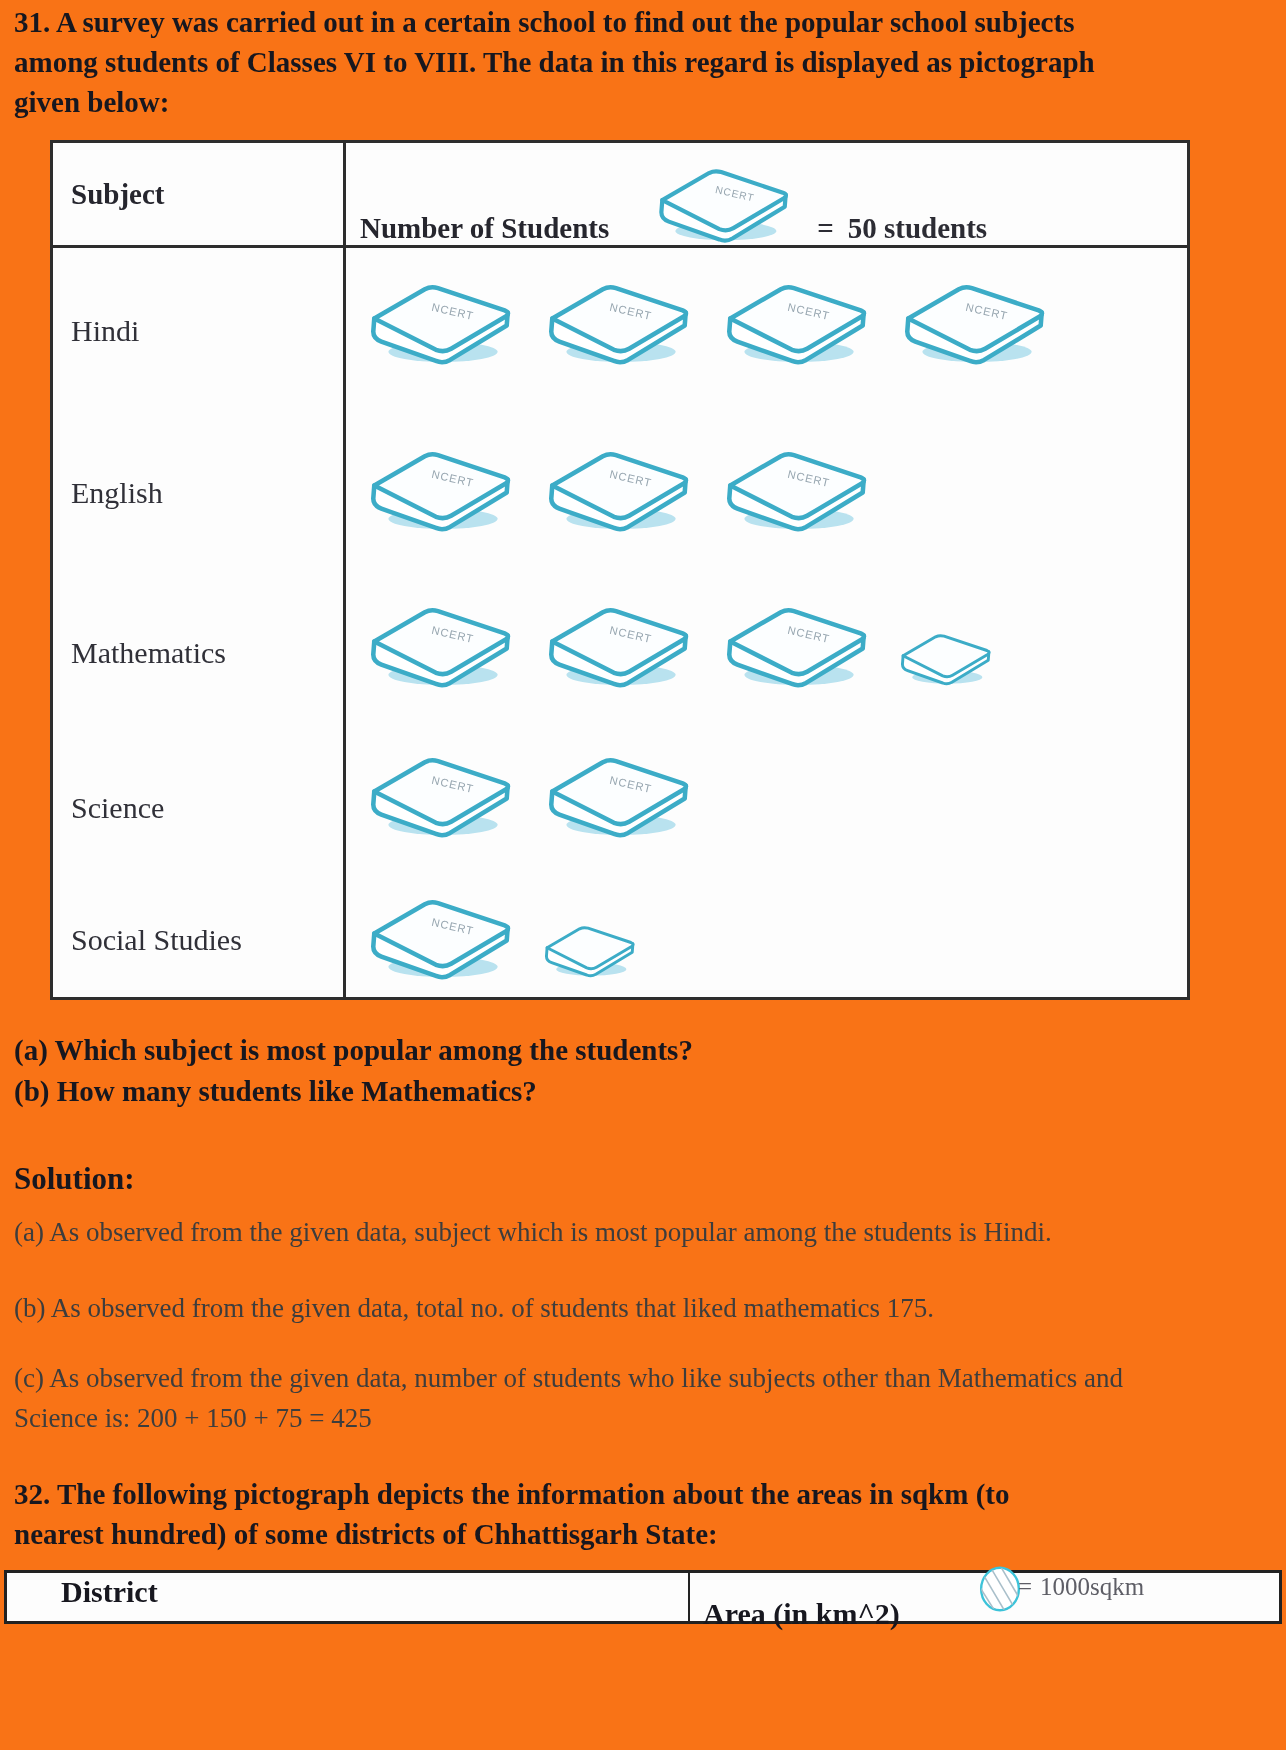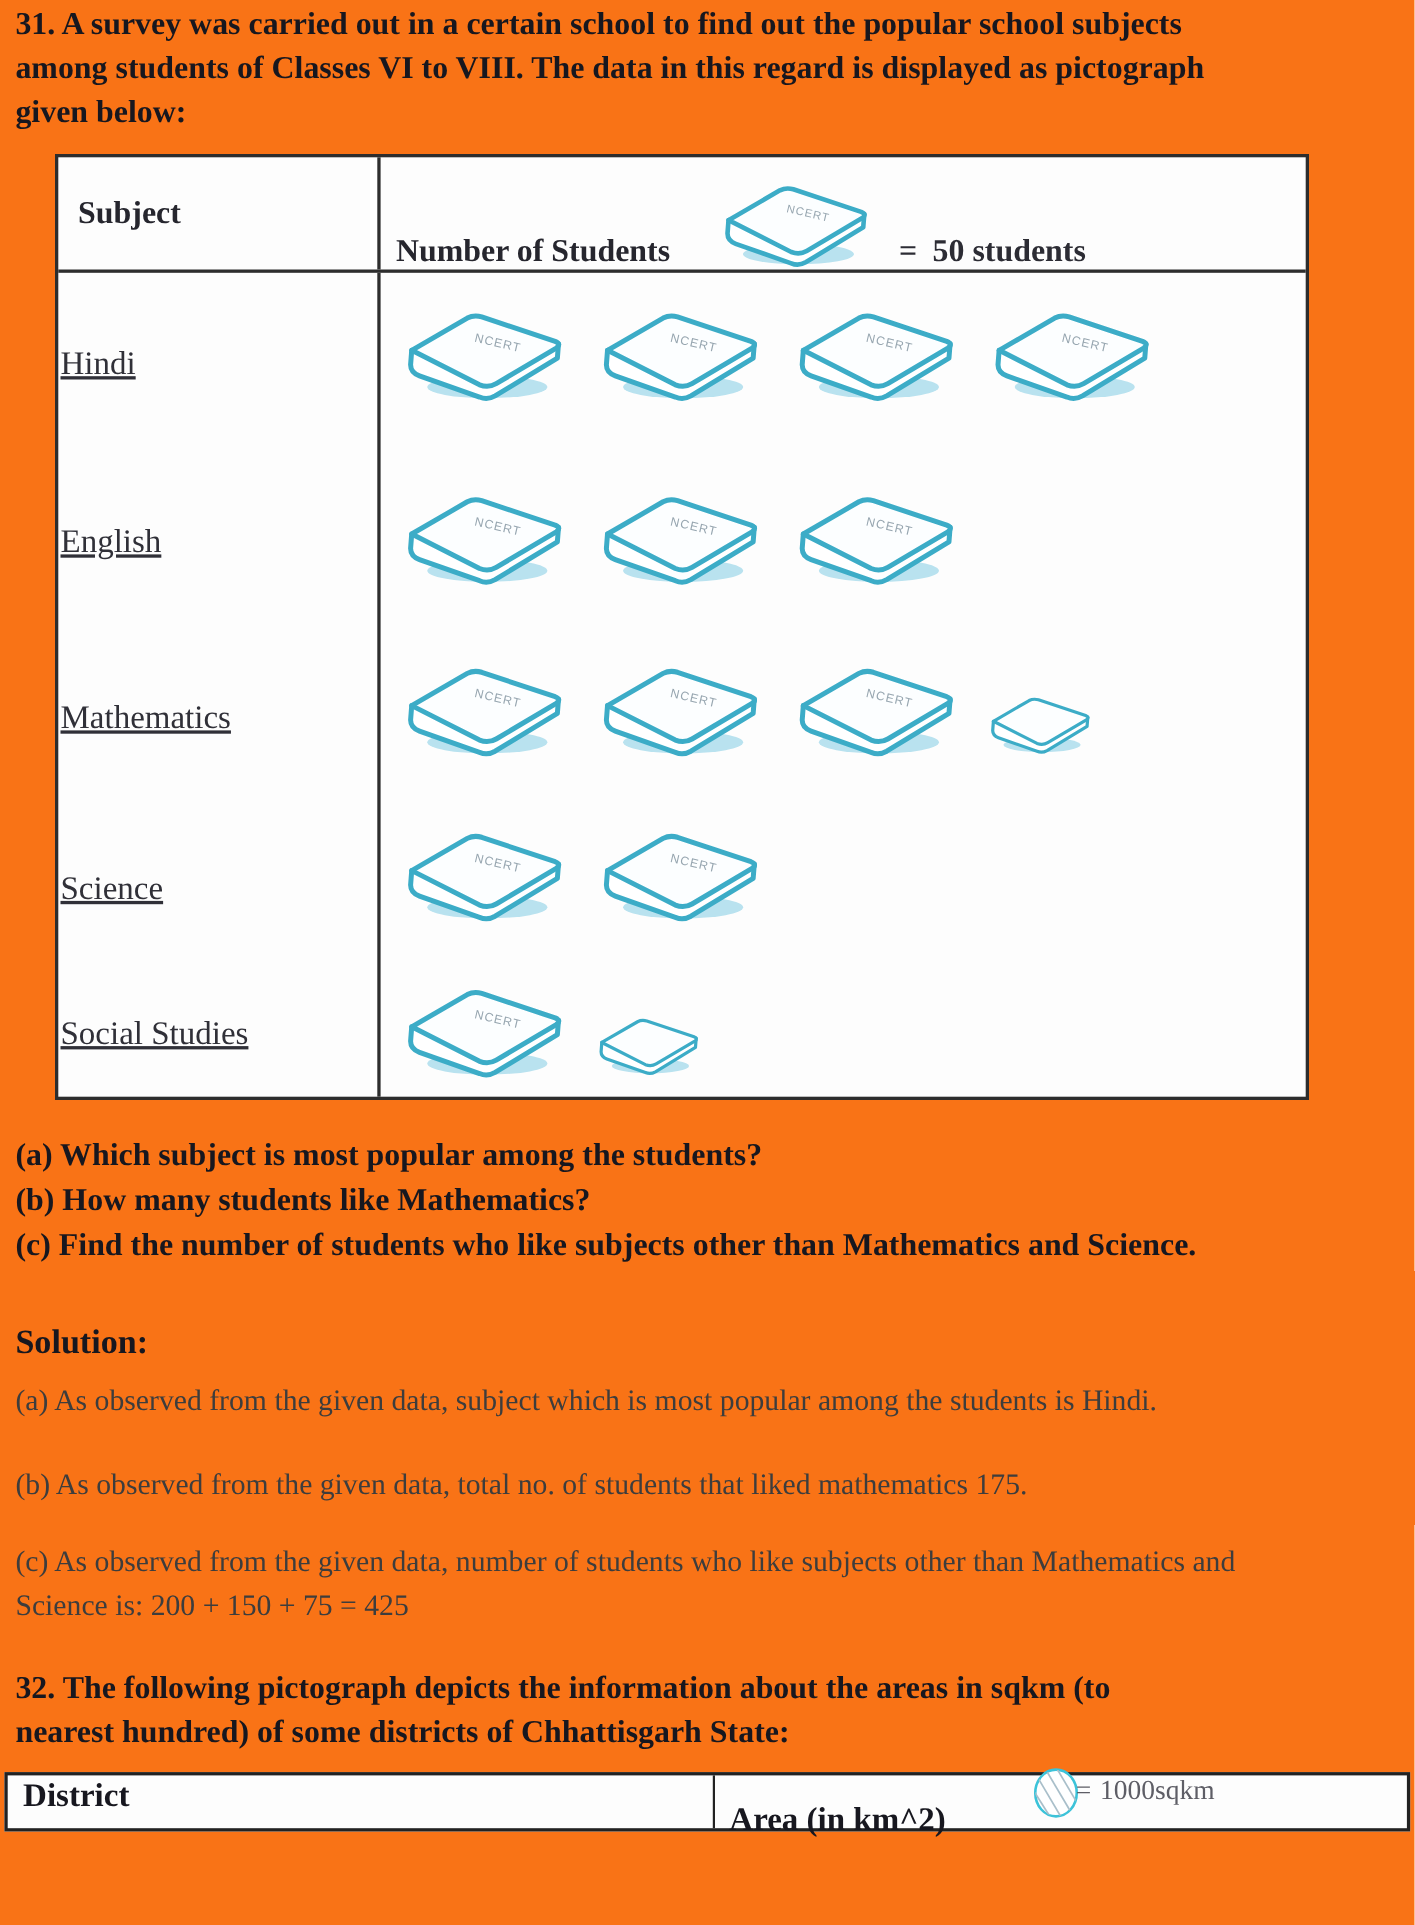--- a/index.html
+++ b/index.html
@@ -52,37 +52,37 @@
 
   .picto-body { display:flex; height:749px; }
   .col-subjects { width:293px; flex:0 0 293px; border-right:3px solid #2d2d2d; }
   .col-books { flex:1; }
   .picto-body .col > :nth-child(1) { height:165px; }
   .picto-body .col > :nth-child(2) { height:160px; }
   .picto-body .col > :nth-child(3) { height:160px; }
   .picto-body .col > :nth-child(4) { height:150px; }
   .picto-body .col > :nth-child(5) { height:114px; }
   .subject-cell {
-    display:flex; align-items:center; padding-left:2px;
-    font-size:30px; color:#303038;text-decoration:underline;
+    display:flex; align-items:center; padding-left:18px;
+    font-size:30px; color:#303038;
   }
   .books-row { display:flex; align-items:flex-start; padding-left:14px; gap:16px; }
   .col-books > :nth-child(1) { padding-top:26px; }
   .col-books > :nth-child(2) { padding-top:28px; }
   .col-books > :nth-child(3) { padding-top:24px; }
   .col-books > :nth-child(4) { padding-top:14px; }
   .col-books > :nth-child(5) { padding-top:6px; }
   svg.book { width:162px; height:93px; flex:0 0 auto; }
   svg.book.half { width:104px; height:60px; margin-top:30px; }
   .bk-label { font-family:"Liberation Sans",sans-serif; letter-spacing:1px; }
 
   
   .district-table {
     margin:16px 0 0 4px; width:1278px; height:54px;
-    border:3px solid #222222; display:flex; background:#fdfdfd;
+    border:3px solid #222222; display:flex; background:#fdfdfd;padding-left:40px;
   }
   .dt-left {
     width:643px; flex:0 0 643px; border-right:2px solid #222222;
     padding:2px 0 0 14px;
     font-weight:700; font-size:30px; color:#17171f;
   }
   .dt-right { flex:1; position:relative; }
   .dt-area-label {
     position:absolute; left:13px; bottom:-10px;
     font-weight:700; font-size:30px; color:#17171f; white-space:nowrap;
@@ -227,21 +227,20 @@
     <text class="bk-label" x="70" y="36" transform="rotate(13 70 36)" font-size="11" fill="#97a6b0"></text>
   </svg>
           </div>
         </div>
     </div>
   </div>
 
   <div class="q-parts">
     <p>(a) Which subject is most popular among the students?</p>
     <p>(b) How many students like Mathematics?</p>
-    <p>(c) Find the number of students who like subjects other than Mathematics and Science.</p>
   </div>
 
   <h2 class="sol-heading">Solution:</h2>
   <p class="sol-p sol-a">(a) As observed from the given data, subject which is most popular among the students is Hindi.</p>
   <p class="sol-p sol-b">(b) As observed from the given data, total no. of students that liked mathematics 175.</p>
   <p class="sol-p sol-c">(c) As observed from the given data, number of students who like subjects other than Mathematics and Science is: 200 + 150 + 75 = 425</p>
 
   <p class="qh q32-heading">32. The following pictograph depicts the information about the areas in sqkm (to nearest hundred) of some districts of Chhattisgarh State:</p>
 
   <div class="district-table">

